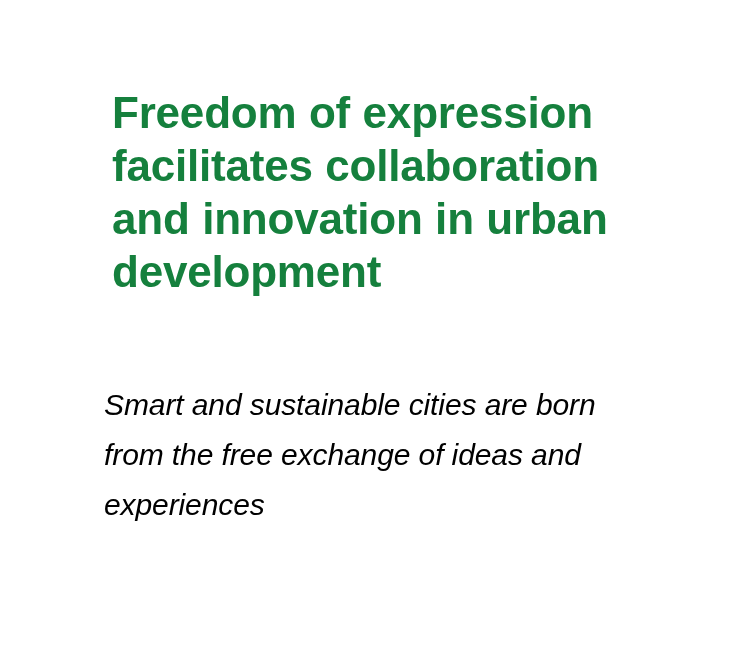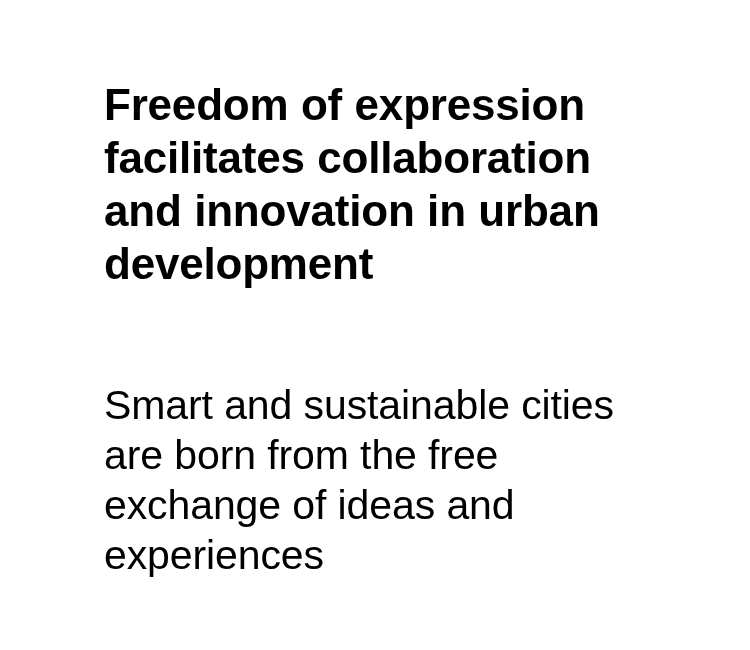--- a/index.html
+++ b/index.html
@@ -25,48 +25,49 @@
   }
 
   .content-block {
     position: absolute;
     left: 104px;
     top: 78px;
     width: 540px;
   }
 
   .headline {
-    margin: 0;
+    margin: 8px;
     padding: 0;
     font-family: "Liberation Sans", sans-serif;
     font-size: 44px;
     line-height: 53px;
     font-weight: 700;
     letter-spacing: -0.2px;
-    color: #000000;
+    color: #15803d;
     text-align: left;
     max-width: 500px;
     word-spacing: 0.5px;
   }
 
   .subhead {
     position: absolute;
     left: 104px;
     top: 380px;
     width: 560px;
     margin: 0;
     padding: 0;
     font-family: "Liberation Sans", sans-serif;
-    font-size: 41px;
+    font-size: 30px;
     line-height: 50px;
     font-weight: 400;
     letter-spacing: -0.1px;
     color: #000000;
     text-align: left;
     max-width: 540px;
+    font-style: italic;
   }
 </style>
 </head>
 <body>
 
 <div class="slide">
 
   <div class="content-block">
     <h1 class="headline">Freedom of expression facilitates collaboration and innovation in urban development</h1>
   </div>

